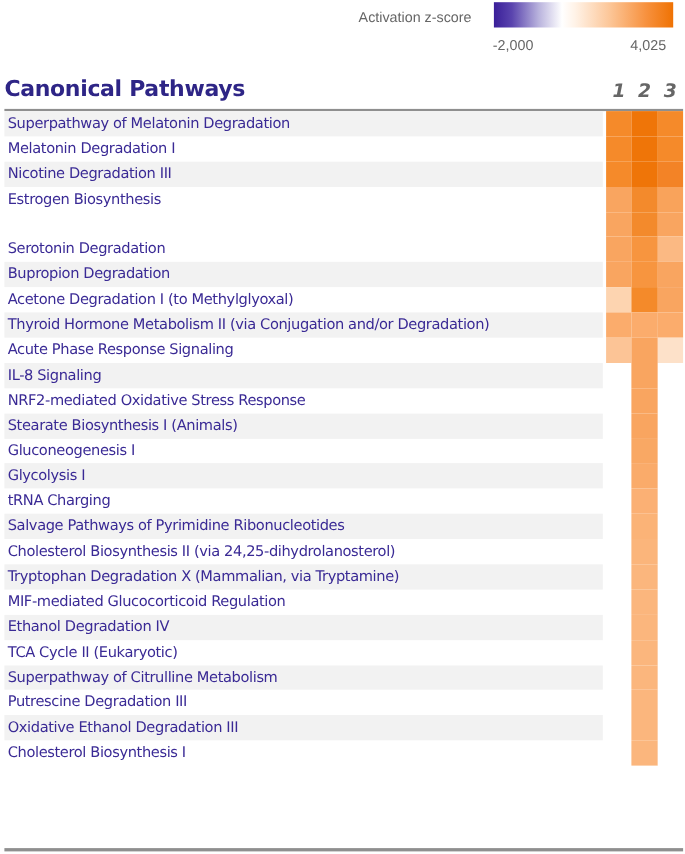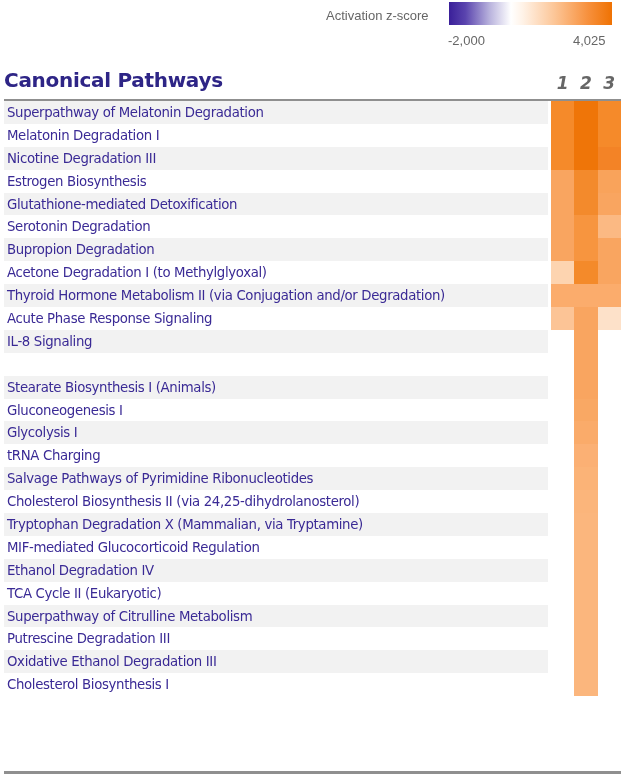--- a/index.html
+++ b/index.html
@@ -78,21 +78,20 @@
     </div>
     <div class="row">
       <div class="label-cell">Estrogen Biosynthesis</div>
       <div class="cells">
         <div class="cell" style="background: rgb(249, 165, 96);"></div>
         <div class="cell" style="background: rgb(243, 138, 44);"></div>
         <div class="cell" style="background: rgb(249, 163, 91);"></div>
       </div>
     </div>
     <div class="row">
-      <div class="label-cell">Glutathione-mediated Detoxification</div>
       <div class="cells">
         <div class="cell" style="background: rgb(249, 165, 96);"></div>
         <div class="cell" style="background: rgb(243, 138, 44);"></div>
         <div class="cell" style="background: rgb(249, 165, 96);"></div>
       </div>
     </div>
     <div class="row">
       <div class="label-cell">Serotonin Degradation</div>
       <div class="cells">
         <div class="cell" style="background: rgb(249, 165, 96);"></div>
@@ -134,20 +133,21 @@
     </div>
     <div class="row">
       <div class="label-cell">IL-8 Signaling</div>
       <div class="cells">
         <div class="cell" style="background: rgb(255, 255, 255);"></div>
         <div class="cell" style="background: rgb(249, 165, 96);"></div>
         <div class="cell" style="background: rgb(255, 255, 255);"></div>
       </div>
     </div>
     <div class="row">
+      <div class="label-cell">NRF2-mediated Oxidative Stress Response</div>
       <div class="cells">
         <div class="cell" style="background: rgb(255, 255, 255);"></div>
         <div class="cell" style="background: rgb(249, 165, 96);"></div>
         <div class="cell" style="background: rgb(255, 255, 255);"></div>
       </div>
     </div>
     <div class="row">
       <div class="label-cell">Stearate Biosynthesis I (Animals)</div>
       <div class="cells">
         <div class="cell" style="background: rgb(255, 255, 255);"></div>

